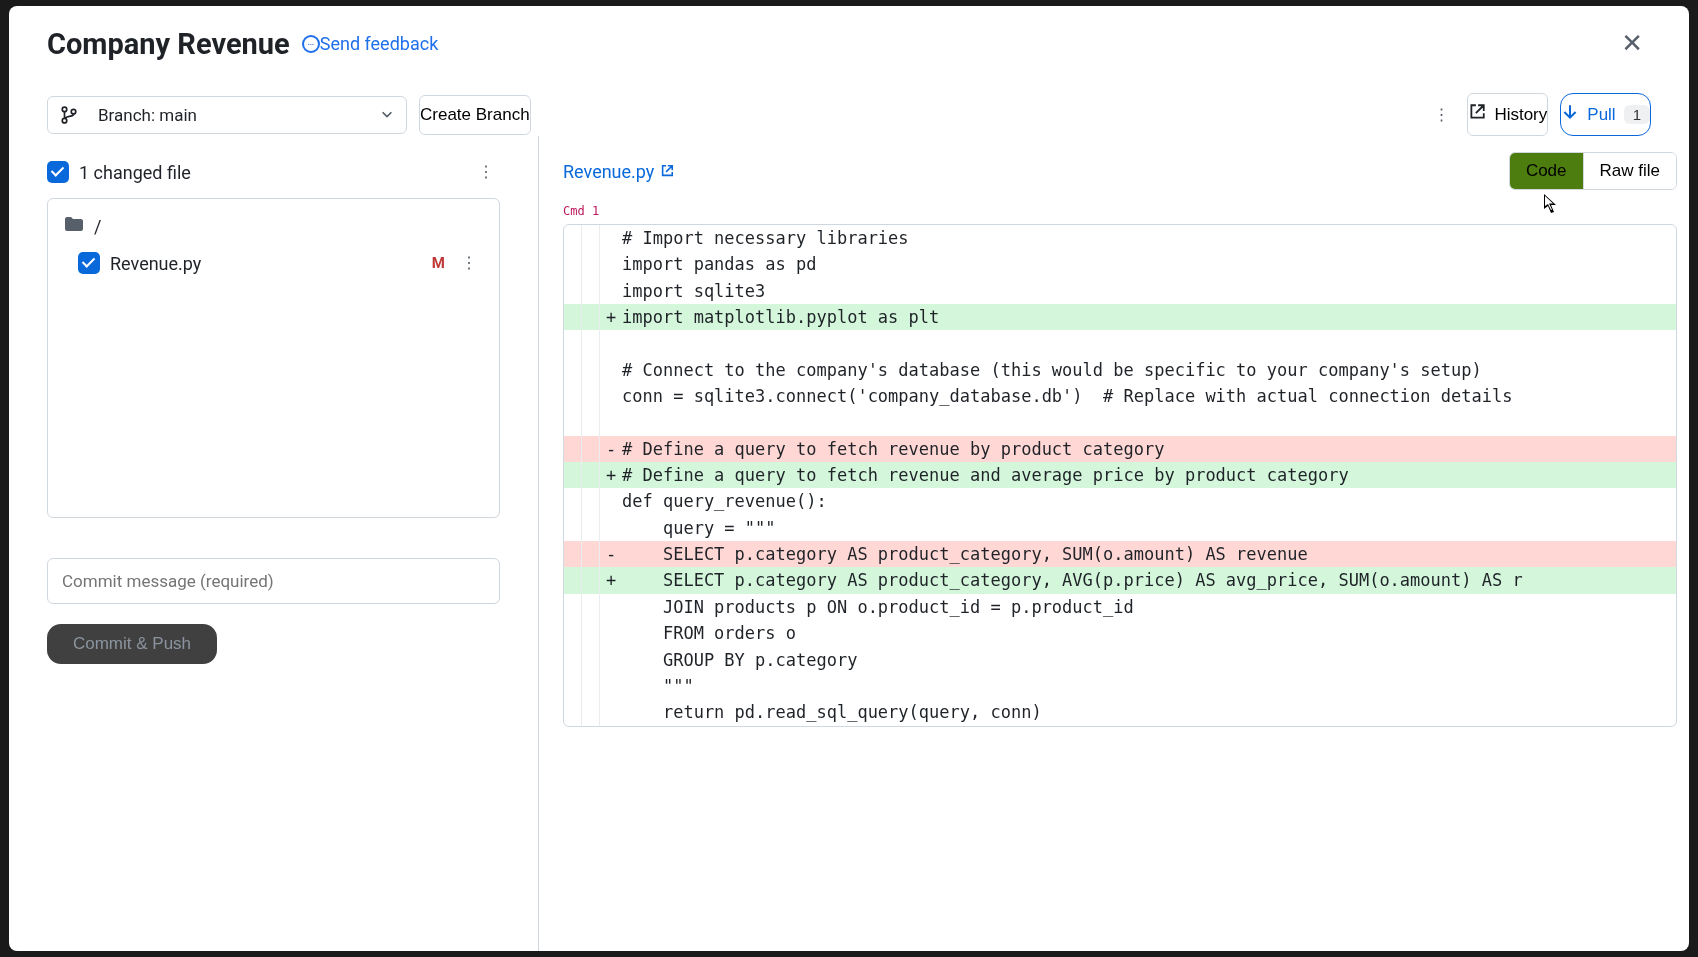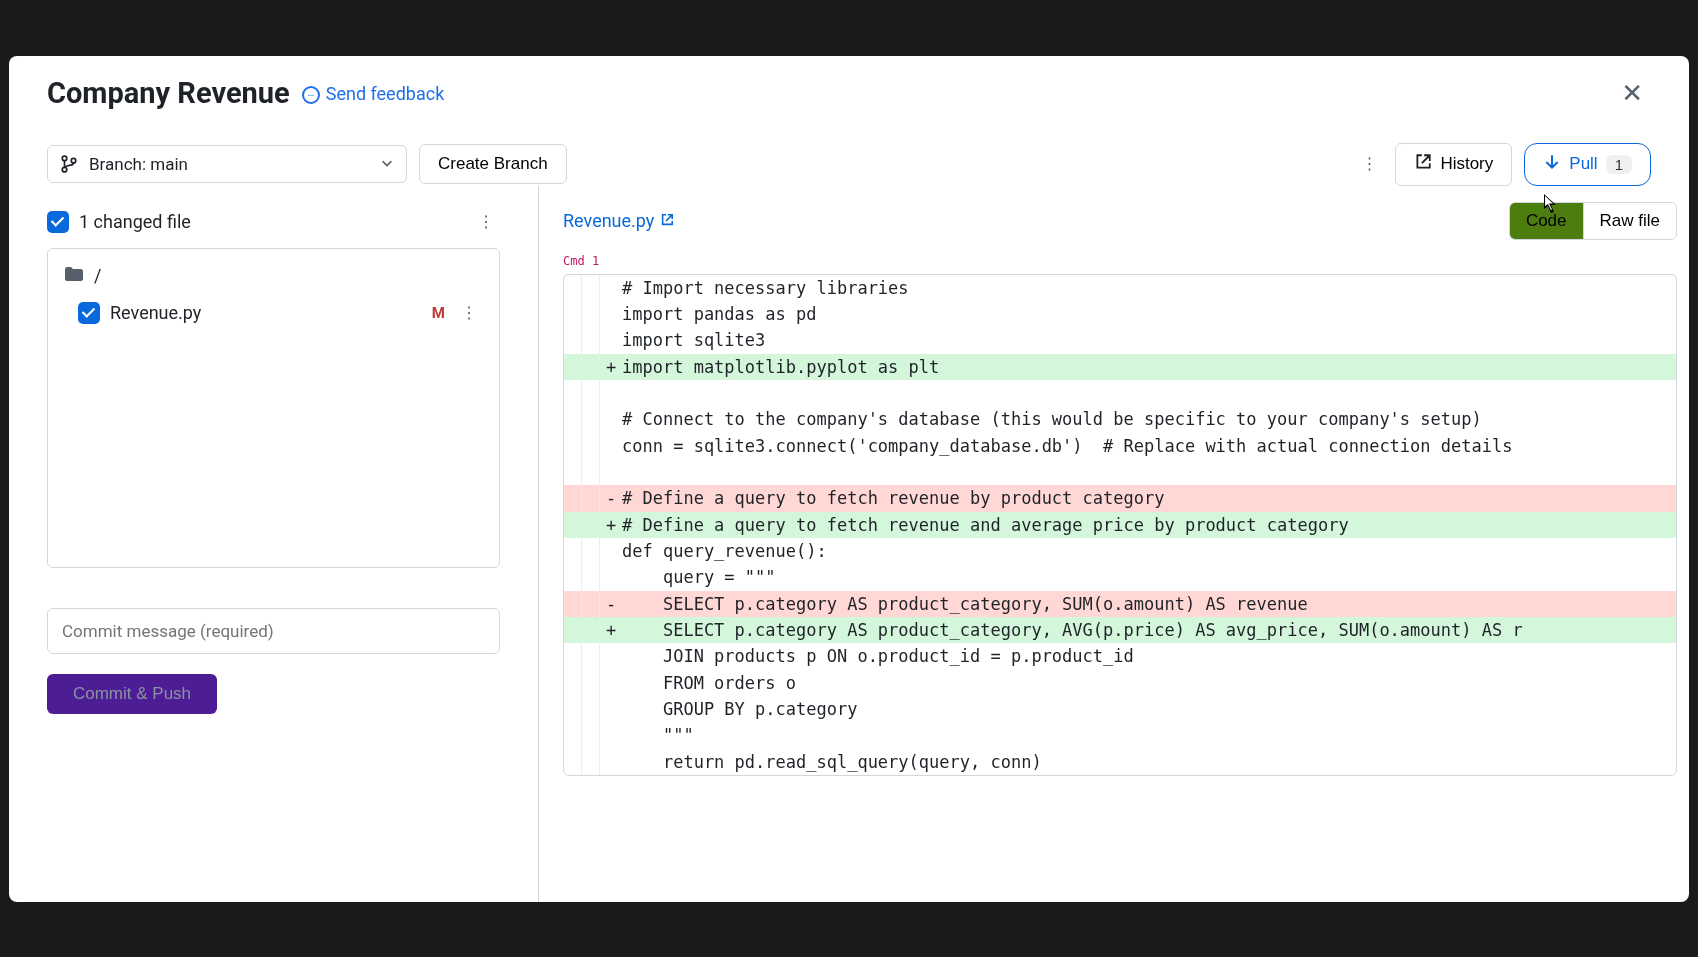--- a/index.html
+++ b/index.html
@@ -10,42 +10,41 @@
   color: #1f2328;
   display: flex;
   align-items: center;
   justify-content: center;
   height: 957px;
   width: 1698px;
 }
 .modal {
   background: #fff;
   width: 1680px;
-  height: 846px;
+  height: 945px;
   border-radius: 8px;
   overflow: hidden;
   display: flex;
   flex-direction: column;
 }
 .header {
   padding: 18px 38px 0 38px;
   display: flex;
   align-items: center;
   gap: 12px;
 }
 .page-title {
   font-size: 29px;
   font-weight: 700;
 }
 .feedback-link {
   color: #1F6FEB;
   font-size: 18px;
   display: flex;
-  align-items: flex-end;
-  gap: 6px;
+  align-items: center;
   cursor: pointer;
 }
 .comment-icon {
   width: 18px;
   height: 18px;
   border: 2px solid #1F6FEB;
   border-radius: 50%;
   position: relative;
   display: inline-flex;
   align-items: center;
@@ -72,34 +71,34 @@
   display: flex;
   align-items: center;
   gap: 12px;
 }
 .branch-select {
   border: 1px solid #d0d7de;
   border-radius: 6px;
   padding: 8px 12px;
   display: flex;
   align-items: center;
-  gap: 11px;
+  gap: 20px;
   font-size: 17px;
   width: 360px;
   cursor: pointer;
 }
 .branch-icon svg { display: block; }
 .spacer { flex: 1; }
 .chev-down {
   margin-left: auto;
 }
 .btn {
   border: 1px solid #d0d7de;
   border-radius: 6px;
-  padding: 9px 18px;
+  padding: 9px 0;
   background: #fff;
   font-size: 17px;
   cursor: pointer;
   display: inline-flex;
   align-items: center;
   gap: 8px;
 }
 .btn-primary {
   border-color: #0969da;
   color: #0969da;
@@ -203,23 +202,23 @@
   border-radius: 6px;
   padding: 12px 14px;
   font-size: 17px;
   width: 100%;
   font-family: inherit;
 }
 .textarea { height: 78px; resize: none; }
 .commit-btn {
   width: 170px;
   border: none;
-  border-radius: 6px;
+  border-radius: 14px;
   padding: 10px 14px;
-  background: #4c1d95;
+  background: #404040;
   color: #8b949e;
   font-size: 17px;
 }
 .main {
   flex: 1;
   display: flex;
   flex-direction: column;
   overflow: hidden;
   padding-left: 24px;
   padding-right: 12px;

